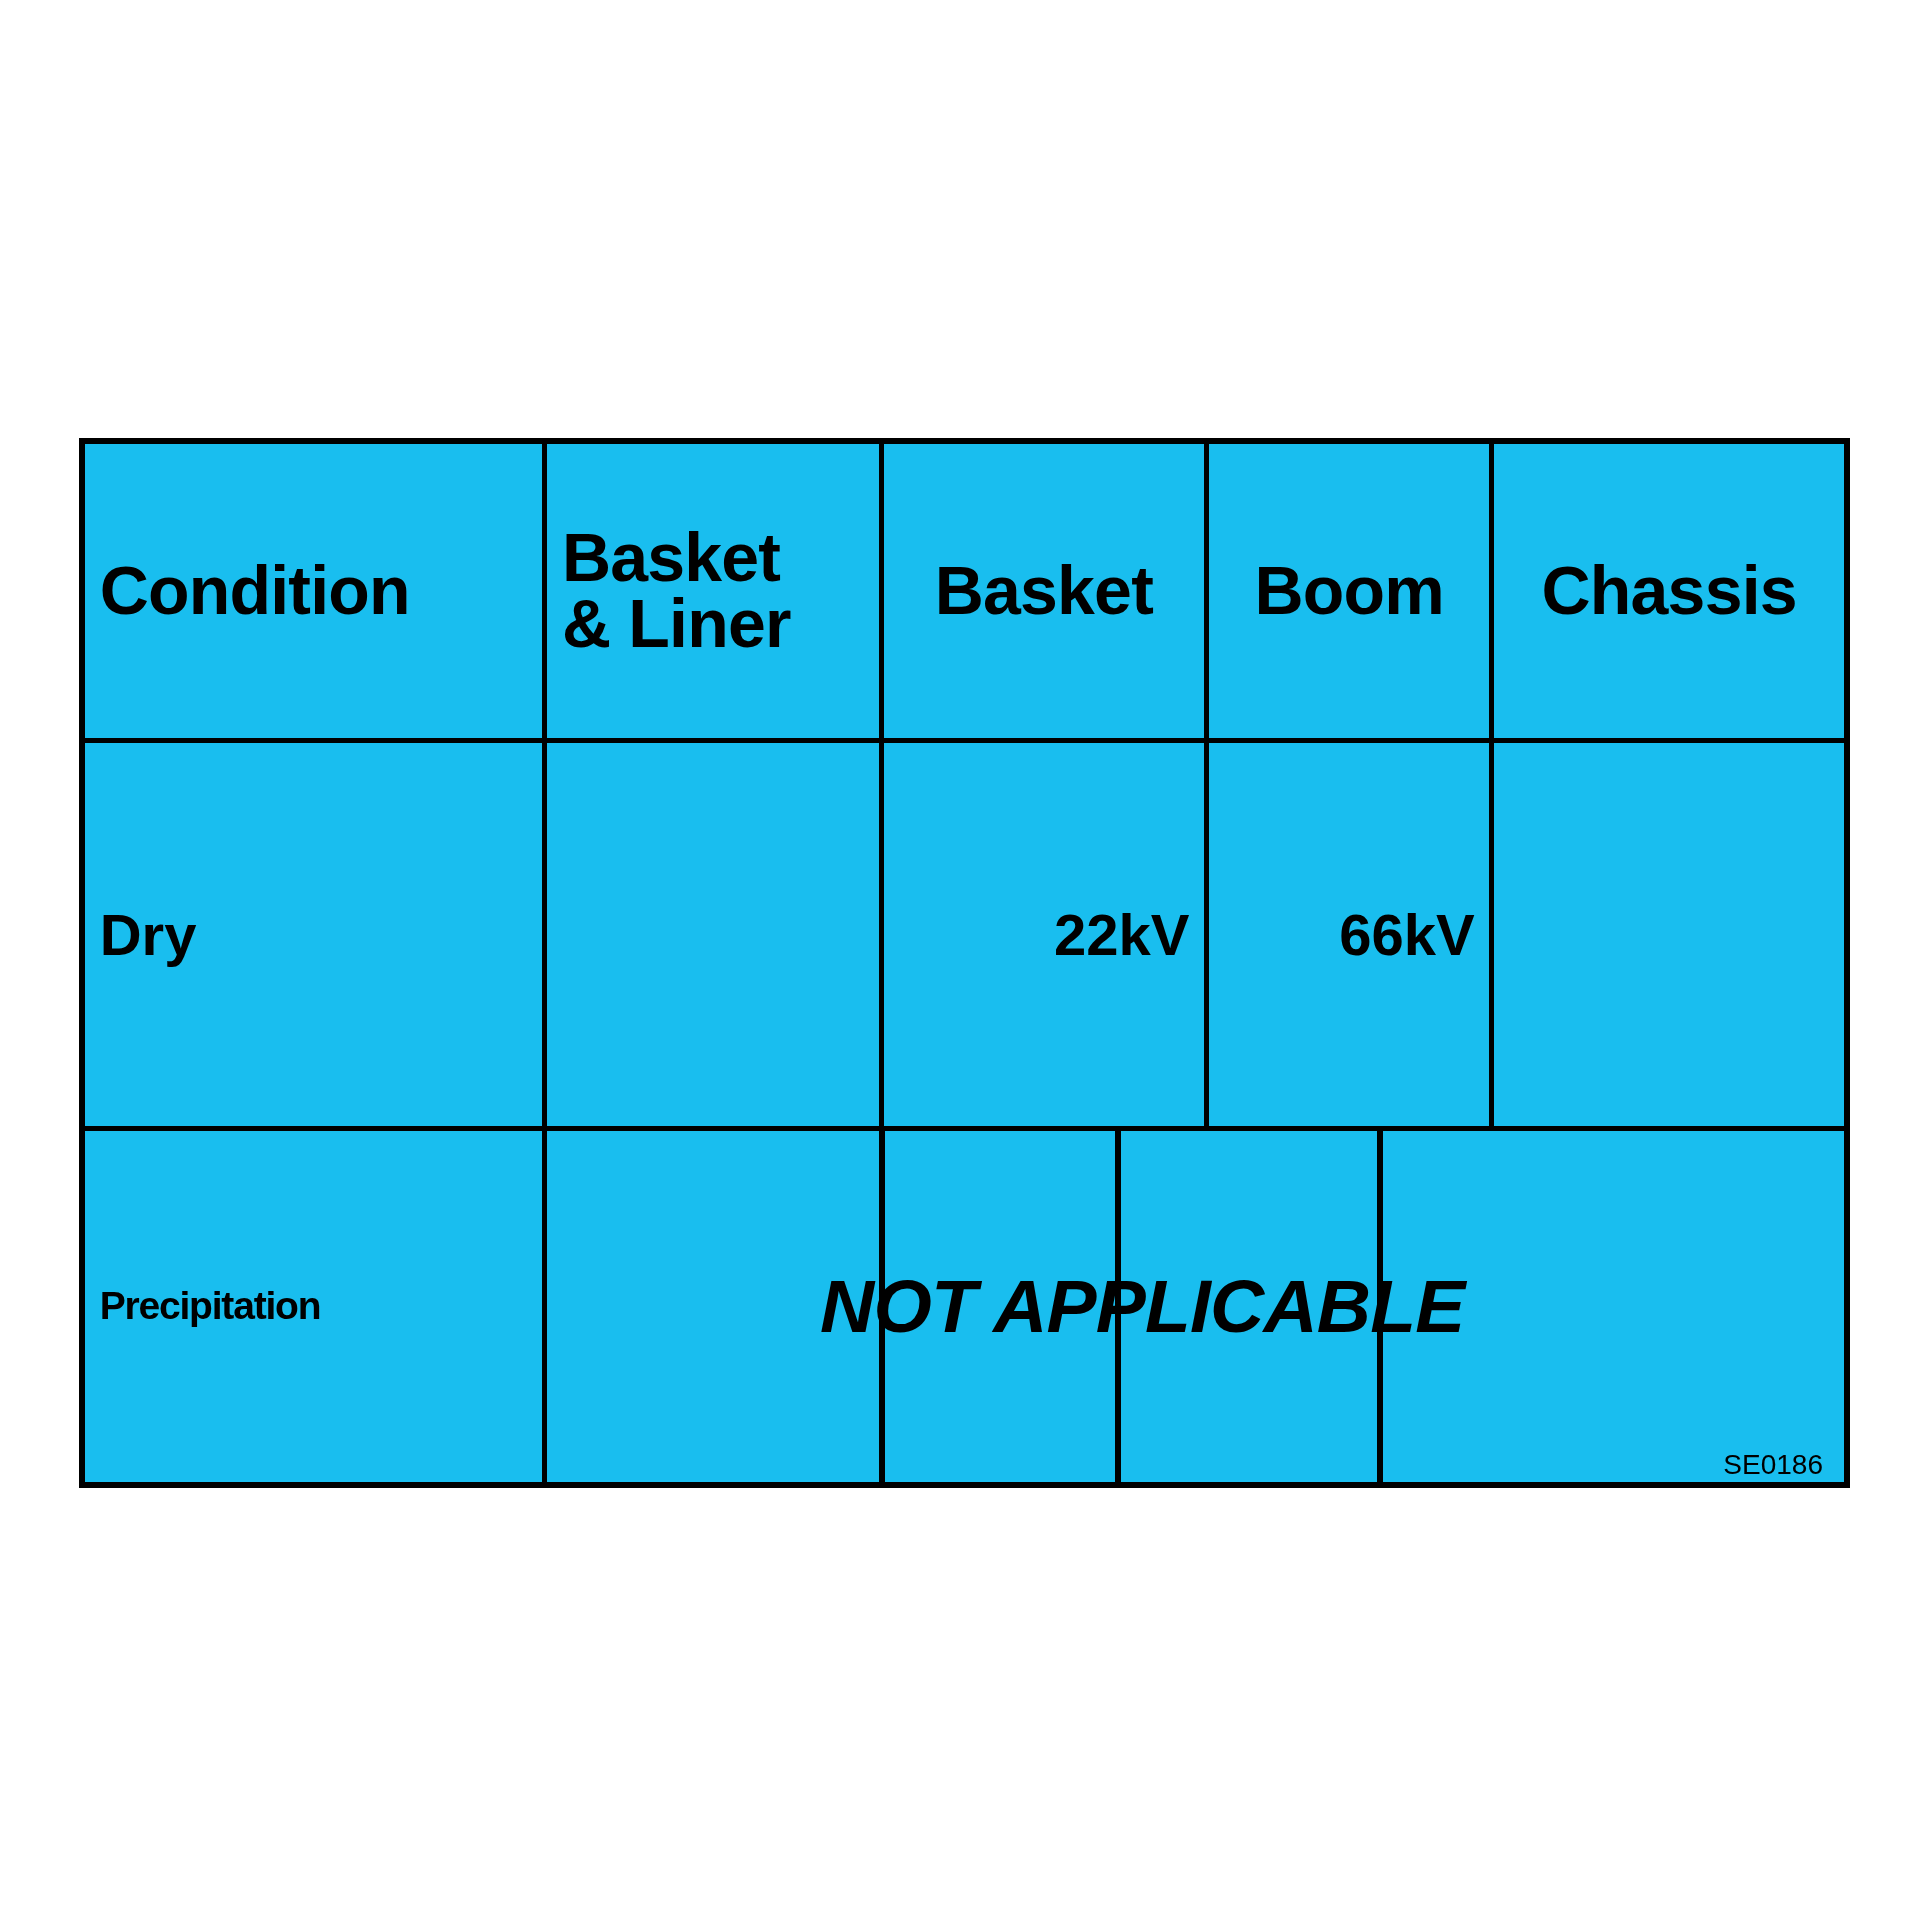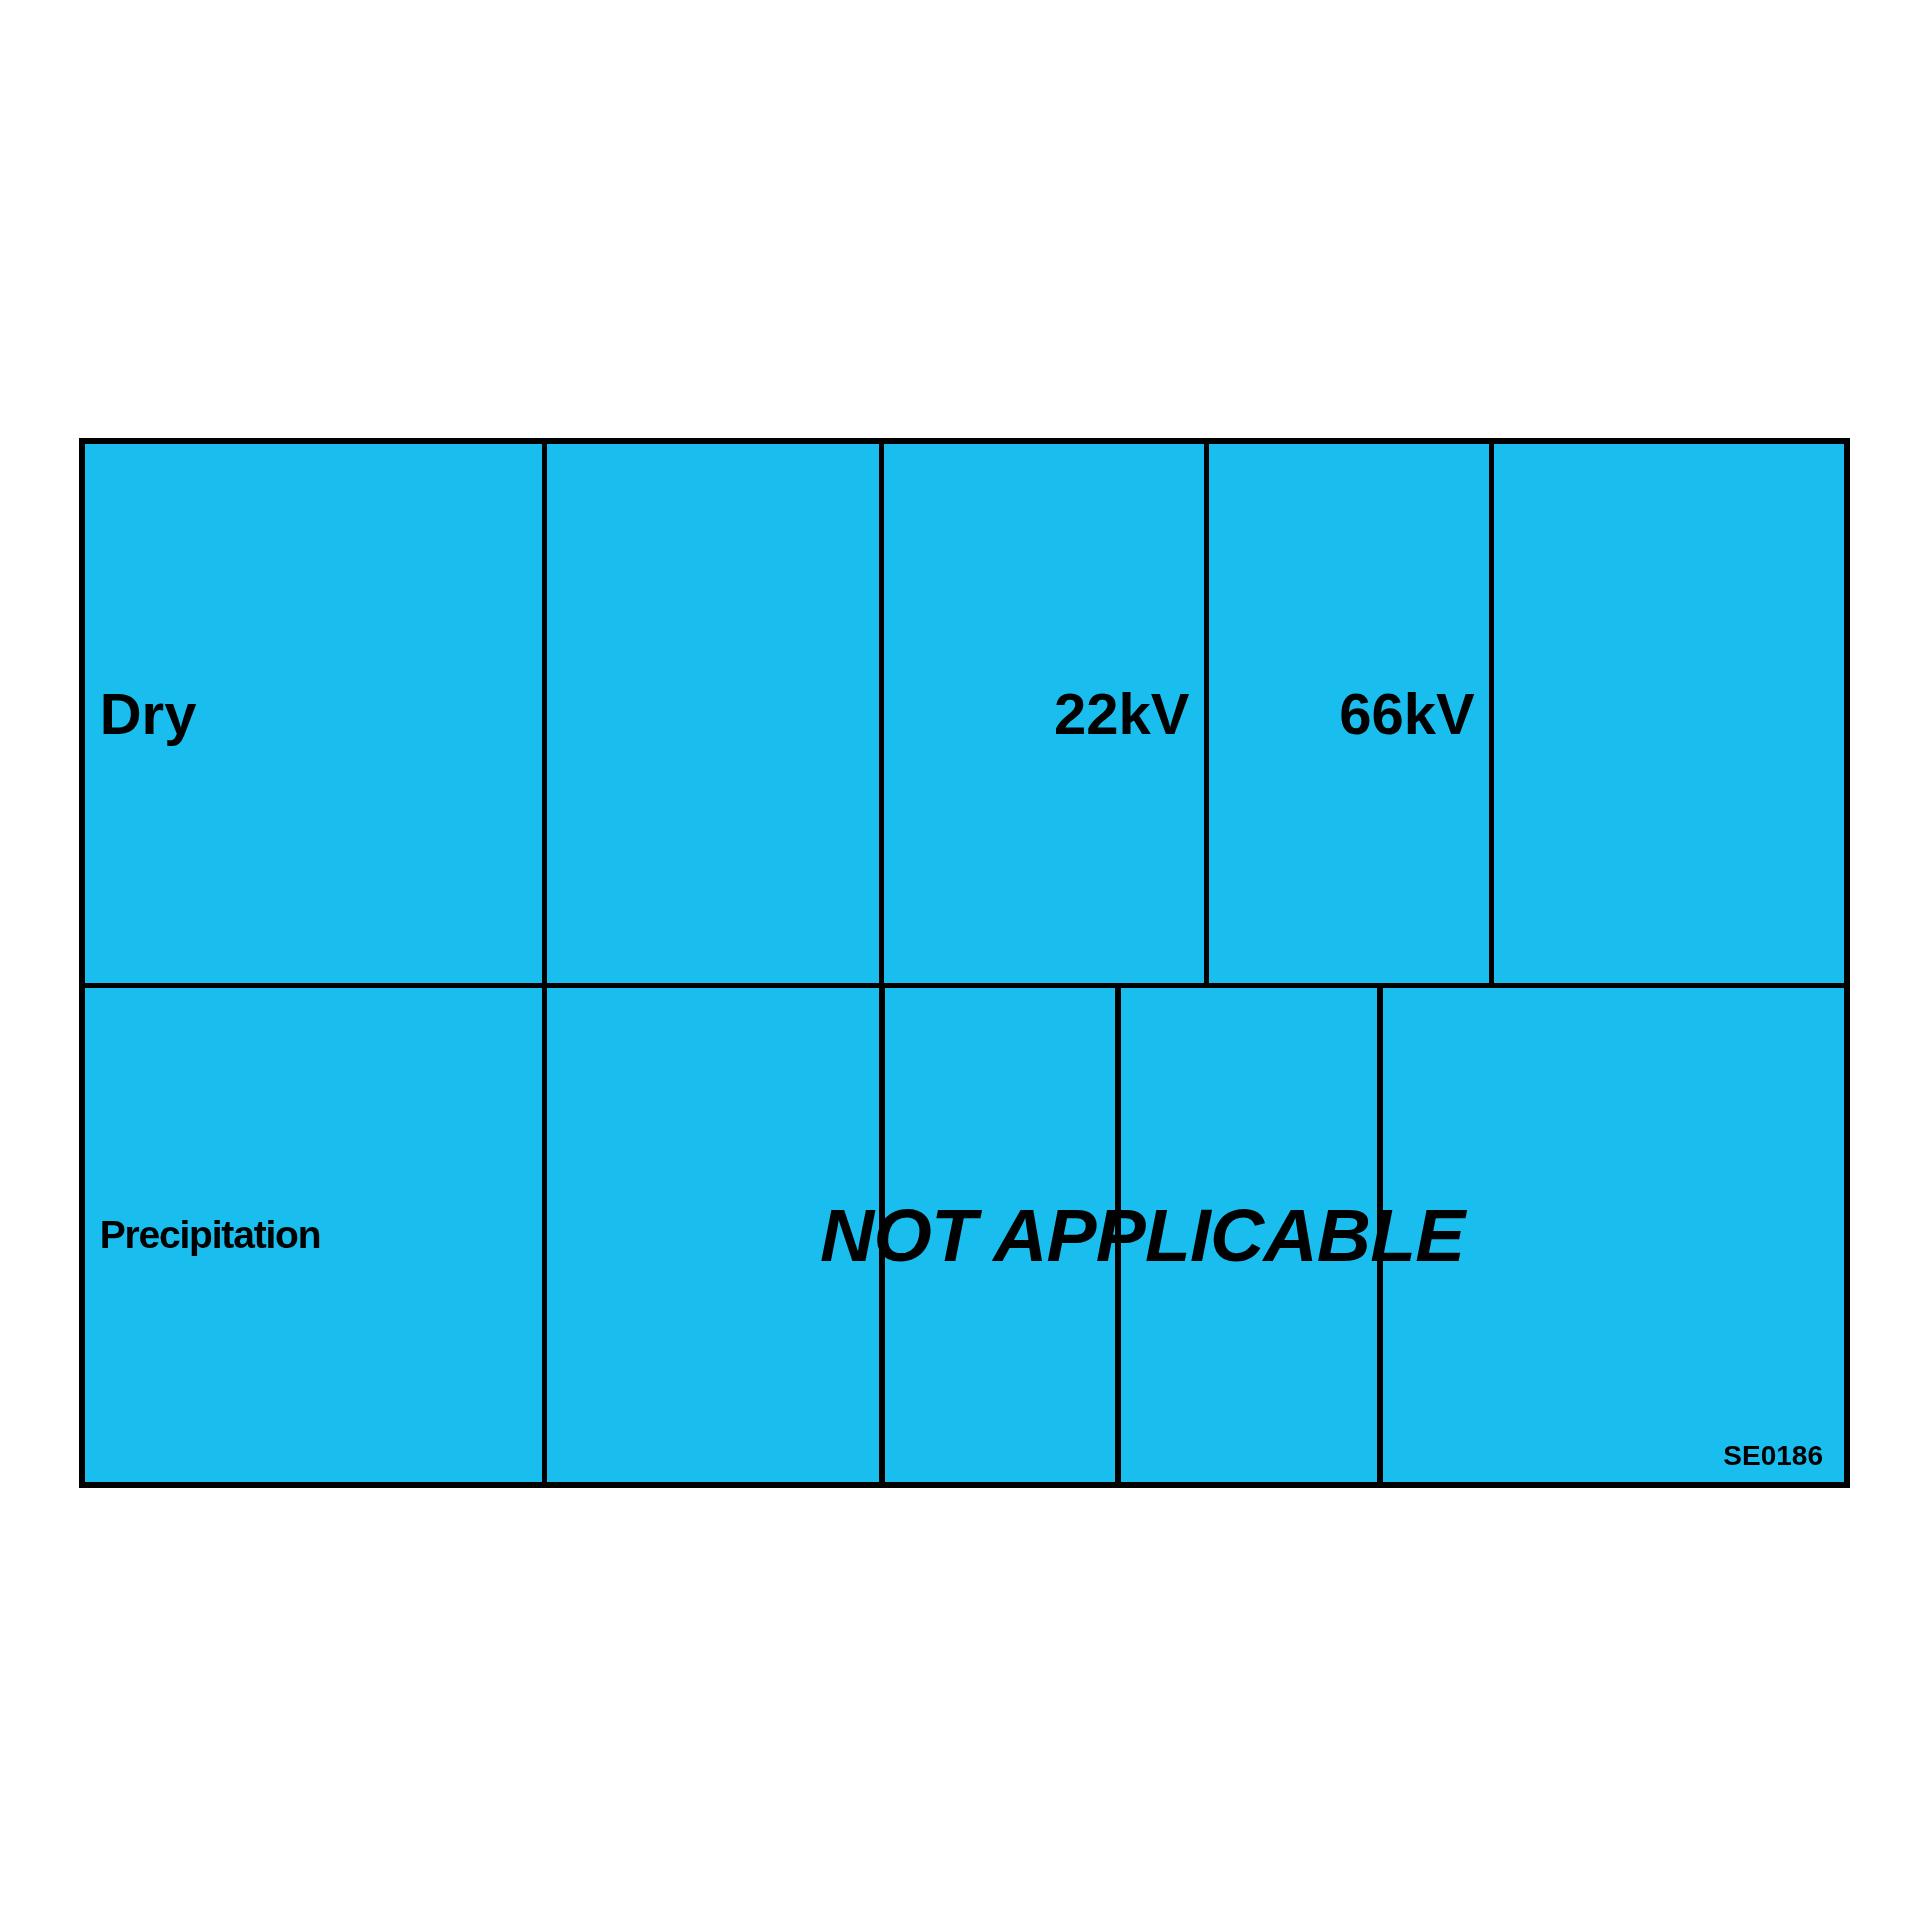--- a/index.html
+++ b/index.html
@@ -115,42 +115,52 @@
     background: #000;
     z-index: 2;
   }
   .div-1 { left: 332px; }
   .div-2 { left: 568px; }
   .div-3 { left: 830px; }
 
   .part-number {
     position: absolute;
     right: 21px;
-    bottom: 10px;
+    bottom: 1px;
     font-size: 28px;
-    font-weight: bold;
+    font-weight: normal;
     font-style: normal;
     letter-spacing: 0px;
     color: #000;
     z-index: 6;
   }
 </style>
 </head>
 <body>
 
 <div class="label-wrap">
   <table class="rating-table">
     <colgroup>
       <col class="c-condition">
       <col class="c-basketliner">
       <col class="c-basket">
       <col class="c-boom">
       <col class="c-chassis">
     </colgroup>
     <tbody>
+      <tr class="header-row">
+        <td class="h-condition">Condition</td>
+        <td class="h-basketliner">
+          <div>Basket</div>
+          <div>&amp; Liner</div>
+        </td>
+        <td class="h-basket">Basket</td>
+        <td class="h-boom">Boom</td>
+        <td class="h-chassis">Chassis</td>
+      </tr>
 
       <tr class="data-row">
         <td class="cell-label">Dry</td>
         <td class="cell-empty"></td>
         <td class="cell-value">22kV</td>
         <td class="cell-value">66kV</td>
         <td class="cell-empty"></td>
       </tr>
 
 

